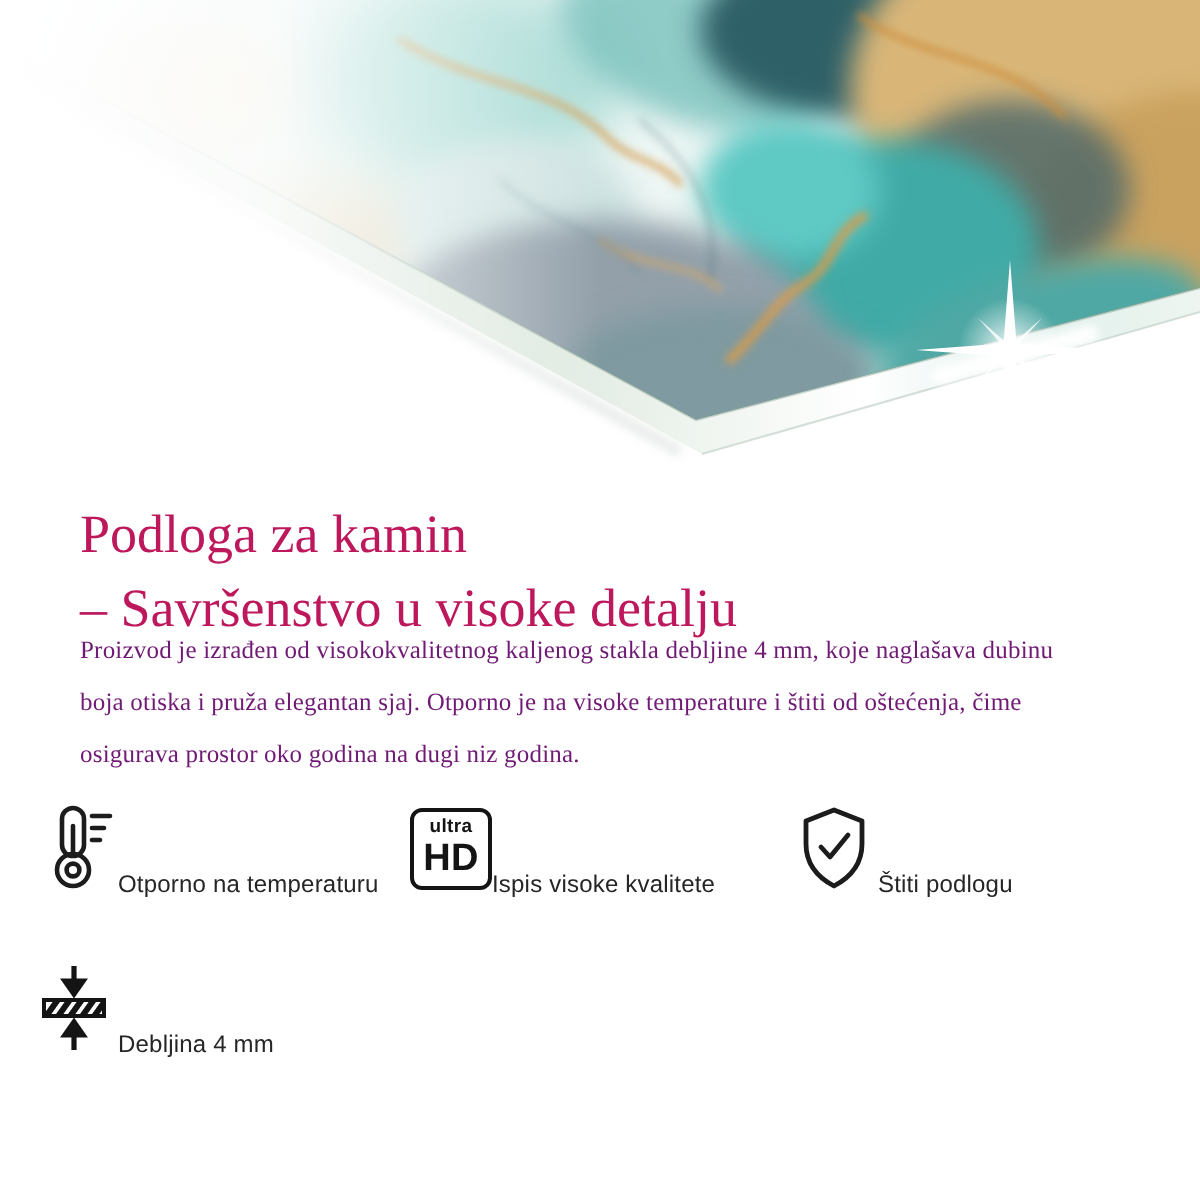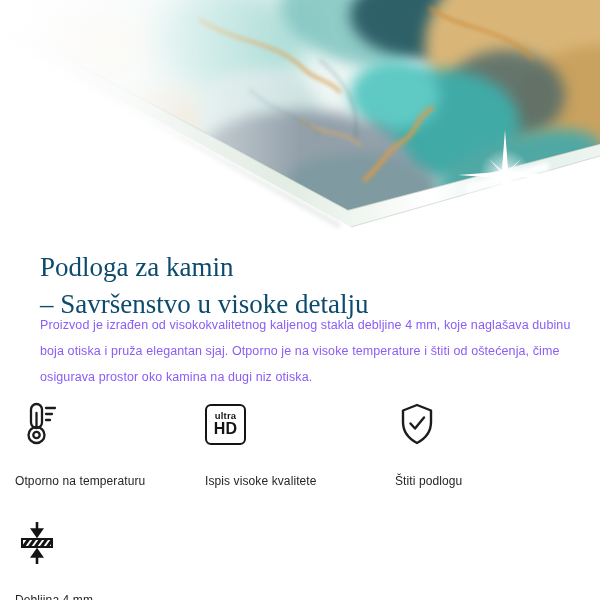--- a/index.html
+++ b/index.html
@@ -1,33 +1,33 @@
 <!DOCTYPE html>
 <html><head>
 <meta charset="utf-8">
 <style>
   html,body{margin:0;padding:0;background:#ffffff;}
   .stage{position:relative;width:600px;height:600px;background:#ffffff;overflow:hidden;
          font-family:"Liberation Sans",sans-serif;color:#2a2a2a;}
   .hero{position:absolute;left:0;top:0;width:600px;height:250px;}
   .heading{position:absolute;left:40px;top:231px;width:540px;
            font-family:"Liberation Serif","DejaVu Serif",serif;
-           font-size:27px;line-height:37px;color:#0c4a6e;font-weight:400;}
+           font-size:27px;line-height:37px;color:#be185d;font-weight:400;}
   .desc{position:absolute;left:40px;top:312px;width:545px;
-        font-size:12.5px;line-height:26px;color:#8b5cf6;letter-spacing:0.1px;}
+        font-size:12.5px;line-height:26px;color:#701a75;letter-spacing:0.1px;font-family:Liberation Serif, serif;}
   .features{position:absolute;left:15px;top:399px;width:570px;
             display:grid;grid-template-columns:190px 190px 190px;grid-row-gap:30px;}
-  .feature{display:flex;flex-direction:column;align-items:flex-start;}
+  .feature{display:flex;flex-direction:row;align-items:flex-end;}
   .icon-slot{height:50px;display:flex;align-items:center;justify-content:center;}
   .feature-label{margin-top:25px;font-size:12px;color:#262626;letter-spacing:0.1px;white-space:nowrap;}
   .uhd-box{width:37px;height:37px;border:2.5px solid #141414;border-radius:6px;
            display:flex;flex-direction:column;align-items:center;justify-content:center;
            font-weight:bold;color:#141414;line-height:1;}
   .uhd-top{font-size:9.5px;letter-spacing:0.2px;}
-  .uhd-bottom{font-size:16px;letter-spacing:0.2px;margin-top:1px;}
+  .uhd-bottom{font-size:19px;letter-spacing:0.2px;margin-top:1px;}
   svg{display:block;}
 </style>
 </head>
 <body>
 
 <div class="stage">
 
   <div class="hero">
     <svg width="600" height="250" viewBox="0 0 600 250">
       <defs>
@@ -109,21 +109,21 @@
   </div>
 
   <h1 class="heading">
     <span>Podloga za kamin</span><br>
     <span>– Savršenstvo u visoke detalju</span>
   </h1>
 
   <div class="desc">
     <div>Proizvod je izrađen od visokokvalitetnog kaljenog stakla debljine 4 mm, koje naglašava dubinu</div>
     <div>boja otiska i pruža elegantan sjaj. Otporno je na visoke temperature i štiti od oštećenja, čime</div>
-    <div>osigurava prostor oko kamina na dugi niz otiska.</div>
+    <div>osigurava prostor oko godina na dugi niz godina.</div>
   </div>
 
   <div class="features">
 
     <div class="feature">
       <div class="icon-slot">
         <svg width="44" height="46" viewBox="0 0 44 46">
           <g fill="none" stroke="#1c1c1c" stroke-width="2.3" stroke-linecap="round">
             <rect x="16" y="3" width="11" height="24" rx="5.5"></rect>
             <circle cx="21.5" cy="34" r="8"></circle>

